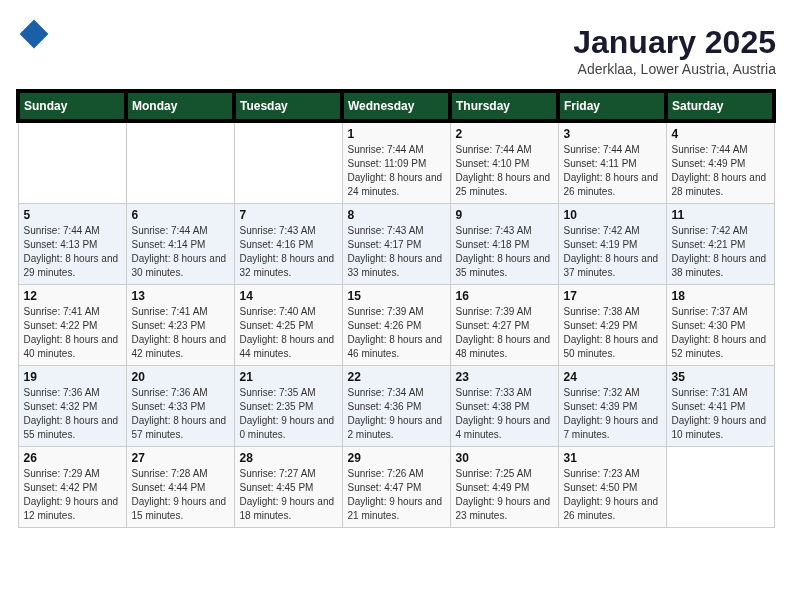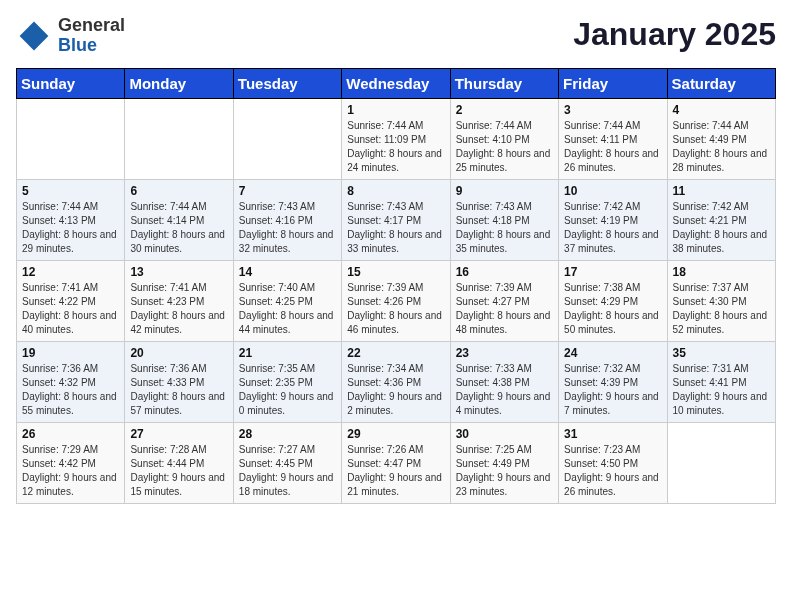--- a/index.html
+++ b/index.html
@@ -32,37 +32,38 @@
       width: 36px;
       height: 36px;
     }
     .title-block {
       text-align: right;
     }
     .month-title {
       font-size: 32px;
       font-weight: bold;
       color: #1a1a2e;
+      margin-top: 8px;
     }
     .location {
       font-size: 14px;
       color: #444;
     }
     .calendar {
       width: 100%;
       border-collapse: collapse;
       font-size: 10.5px;
     }
     .calendar thead th {
-      background-color: #1d4ed8;
+      background-color: #14532d;
       color: #fff;
       padding: 6px 4px;
       text-align: left;
-      font-size: 15px;
-      border: 1px solid #000000;
+      font-size: 12px;
+      border: 4px solid #000000;
     }
     .calendar tbody td {
       border: 1px solid #ccc;
       vertical-align: top;
       padding: 4px 5px;
       width: calc(100% / 7);
       min-height: 80px;
       background: #fff;
     }
     .calendar tbody tr:nth-child(odd) td {
@@ -89,27 +90,24 @@
 </head>
 <body>
 
 <div class="header">
   <div class="logo">
     <svg class="logo-icon" viewBox="0 0 40 40">
       <polygon points="20,4 36,20 20,36 4,20" fill="#1a5fa8"></polygon>
       <polygon points="20,4 36,20 28,12" fill="#4a90d9"></polygon>
       <polygon points="20,4 4,20 12,12" fill="#2d7dd2"></polygon>
     </svg>
-    <div class="logo-text">
-      <span class="logo-general">General</span><br>
-      <span class="logo-blue">Blue</span>
-    </div>
   </div>
   <div class="title-block">
     <div class="month-title">January 2025</div>
+    <div class="location">Aderklaa, Lower Austria, Austria</div>
   </div>
 </div>
 
 <table class="calendar">
   <thead>
     <tr>
     <th>Sunday</th>
         <th>Monday</th>
         <th>Tuesday</th>
         <th>Wednesday</th>

